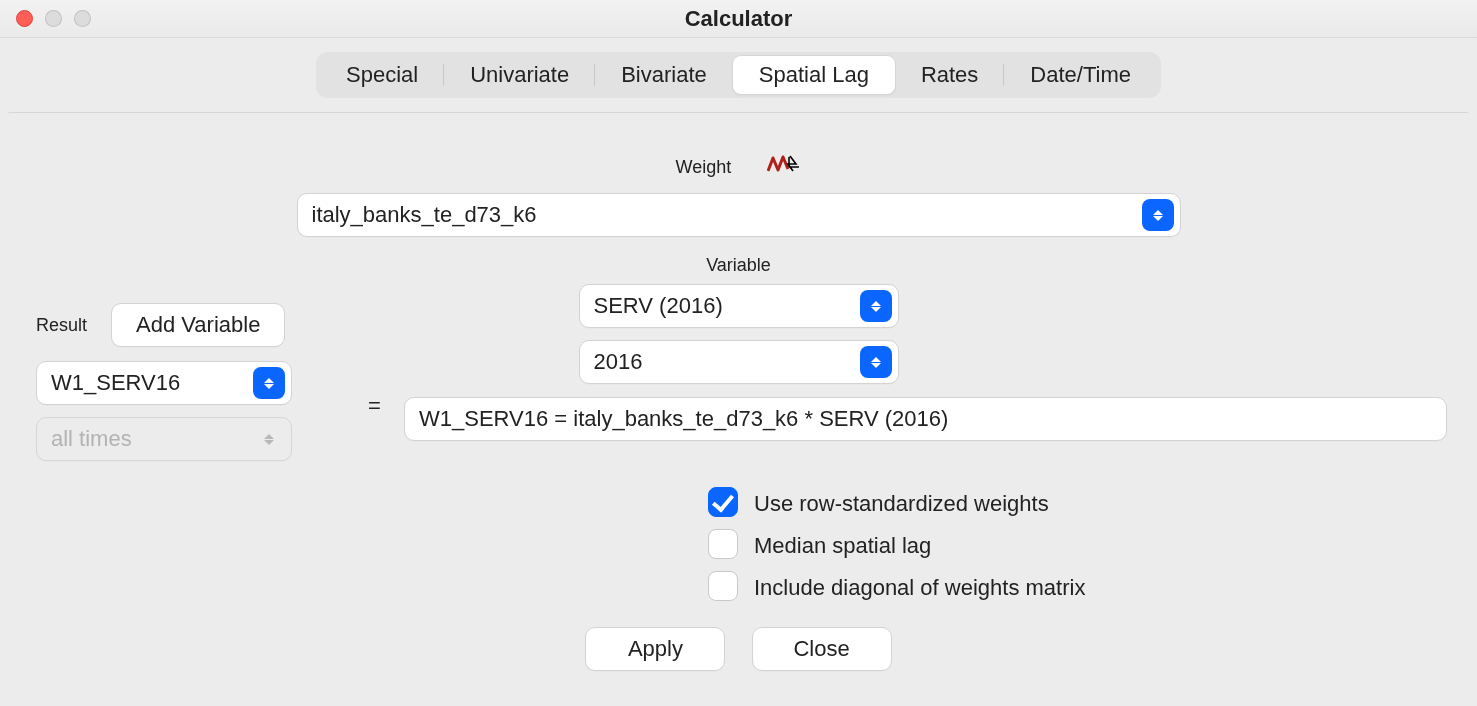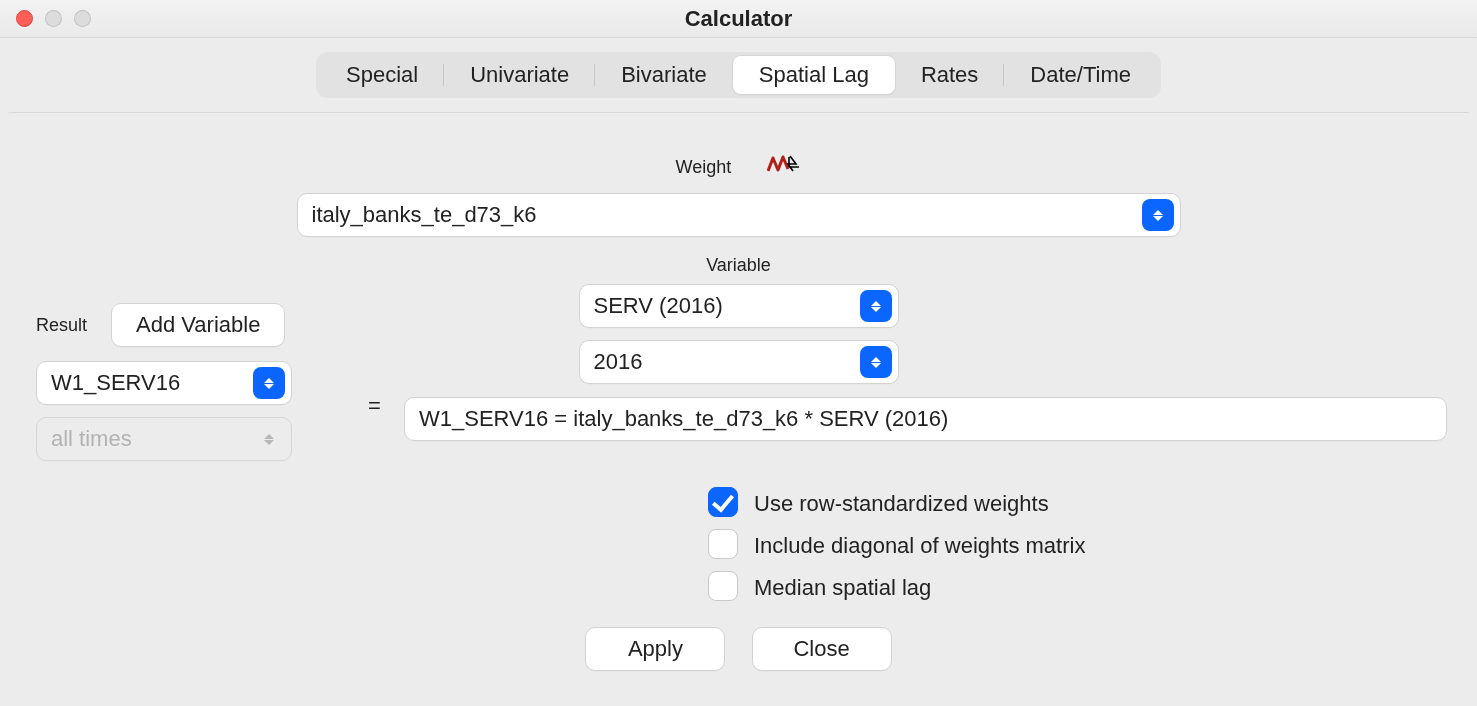--- a/index.html
+++ b/index.html
@@ -226,25 +226,25 @@
     <div class="formula">W1_SERV16 = italy_banks_te_d73_k6 * SERV (2016)</div>
   </div>
 
   <div class="checks">
     <div class="check-row">
       <span class="cbox checked"></span>
       <span>Use row-standardized weights</span>
     </div>
     <div class="check-row">
       <span class="cbox"></span>
-      <span>Include diagonal of weights matrix</span>
+      <span>Median spatial lag</span>
     </div>
     <div class="check-row">
       <span class="cbox"></span>
-      <span>Median spatial lag</span>
+      <span>Include diagonal of weights matrix</span>
     </div>
   </div>
 
   <div class="footer-btns">
     <span class="btn">Apply</span>
     <span class="btn">Close</span>
   </div>
 </div>
 
 </body></html>

